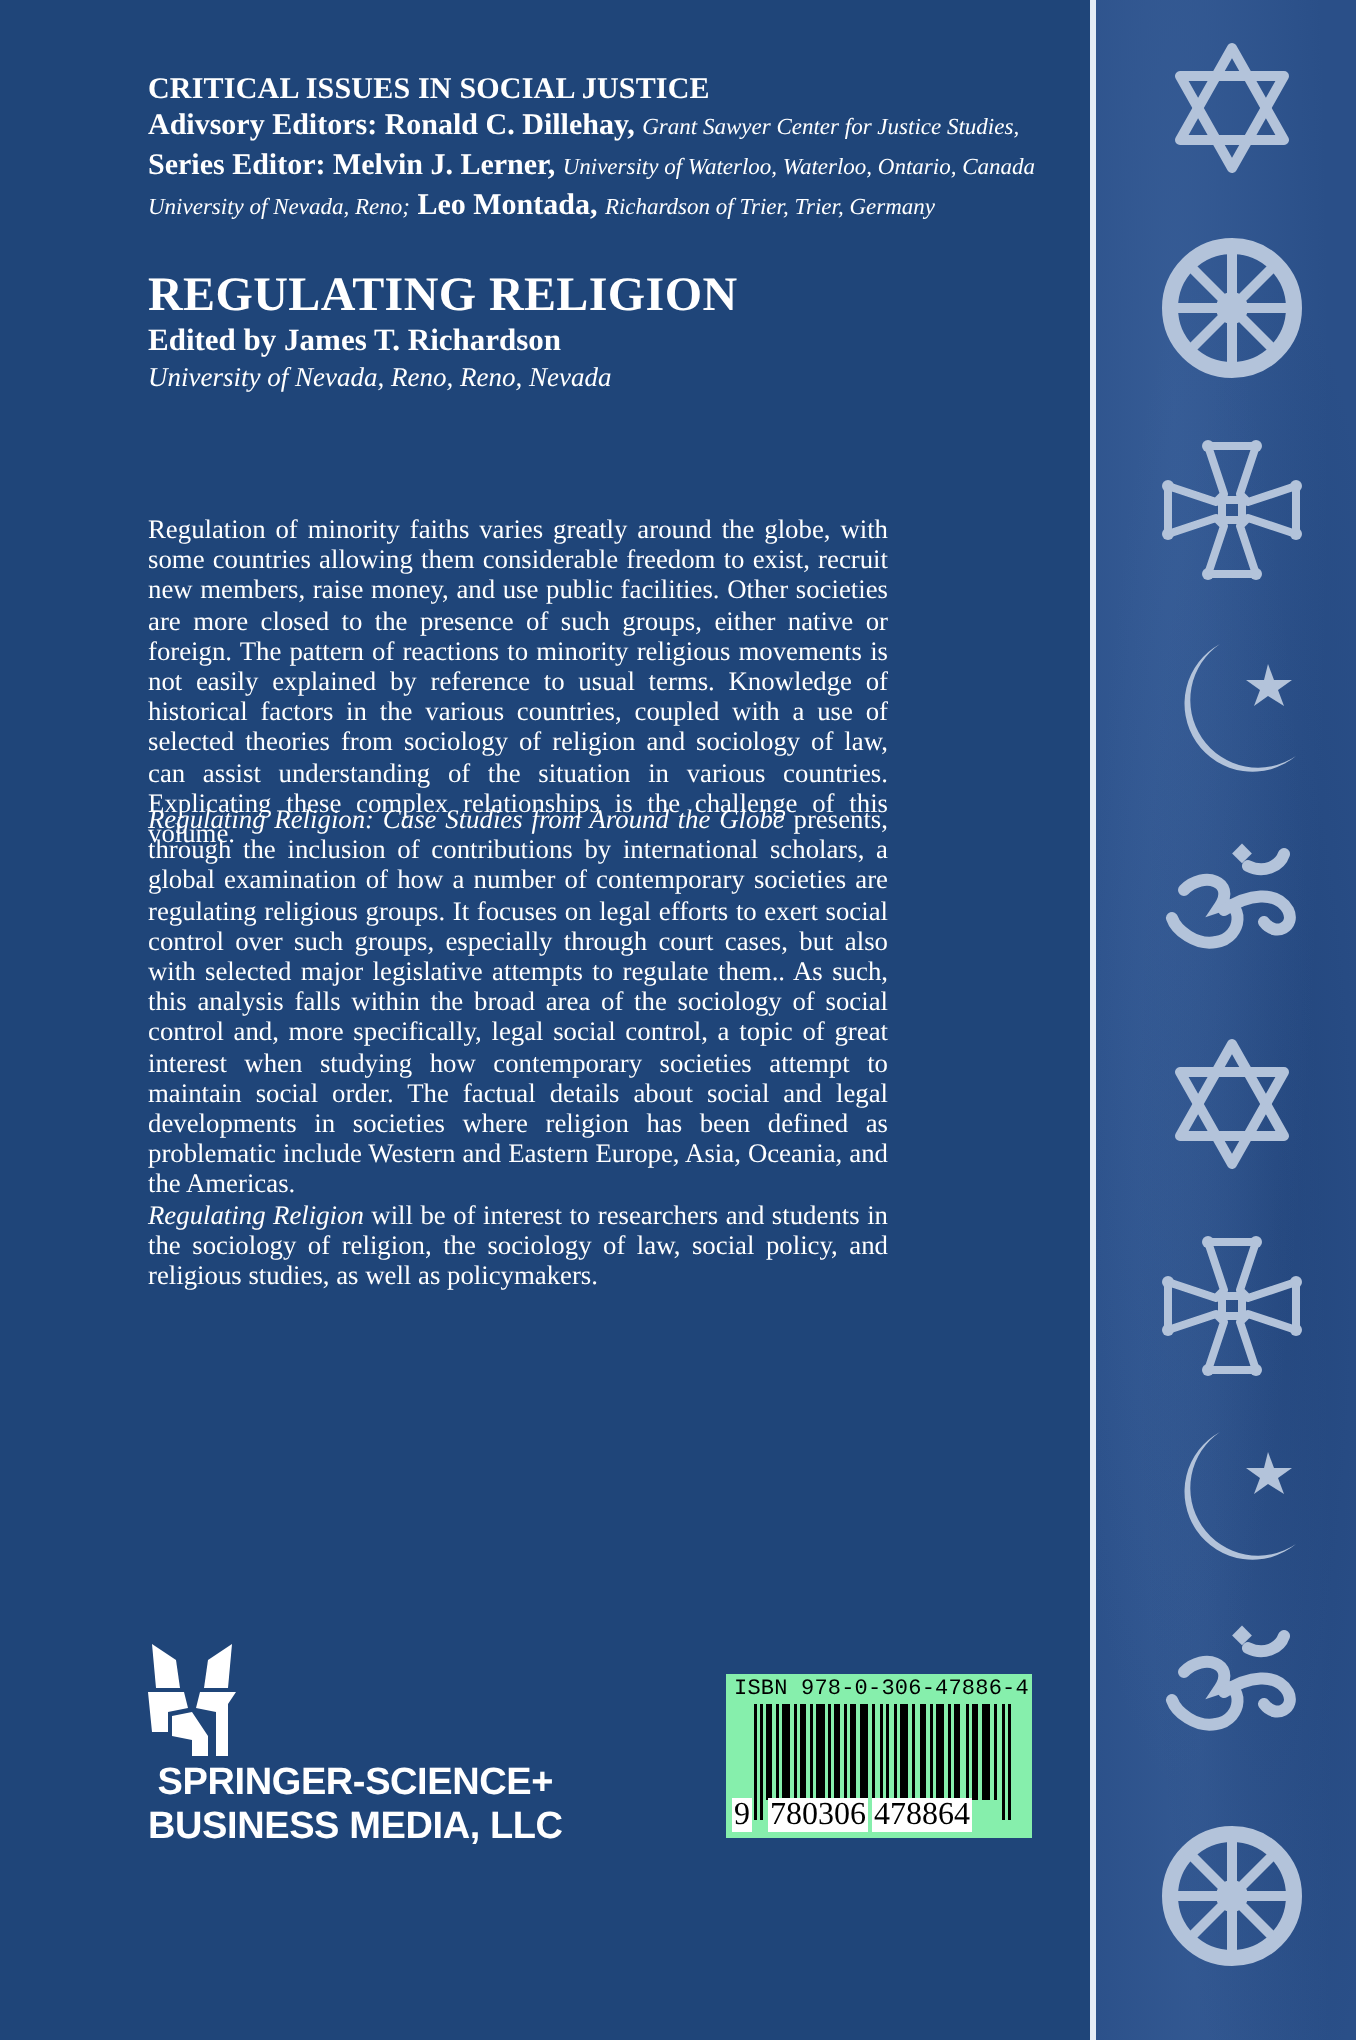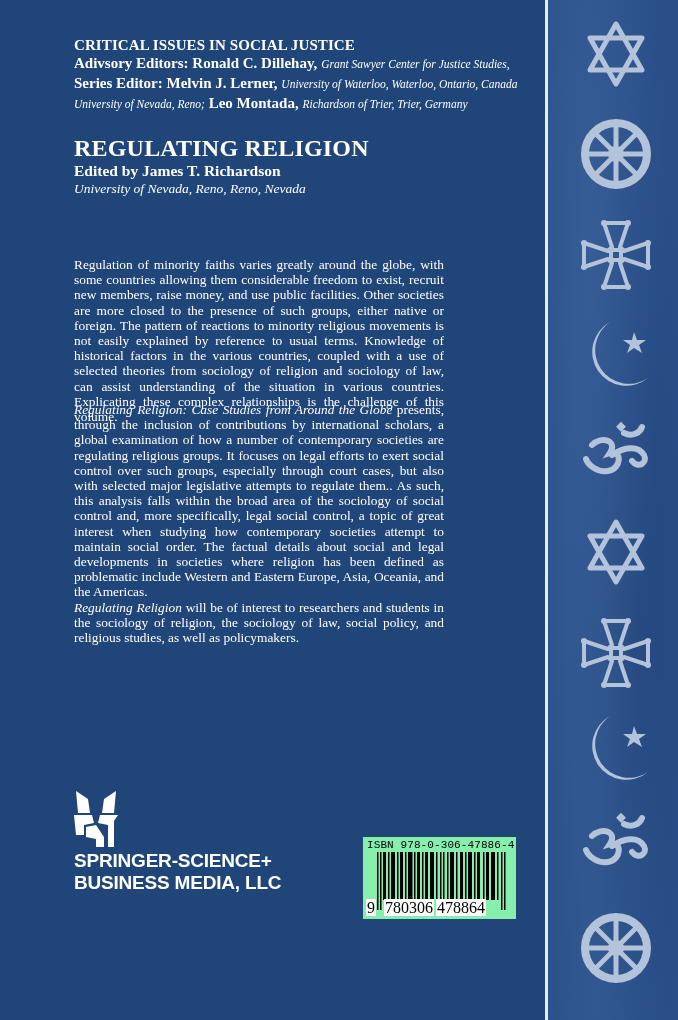--- a/index.html
+++ b/index.html
@@ -43,21 +43,21 @@
 
     .body-text {
       position:absolute; left:74px; width:370px;
       font-size:13.4px; line-height:15.2px; text-align:justify;
       hyphens:manual;
     }
     .p1 { top:257px; }
     .p2 { top:402px; }
     .p3 { top:582px;margin-top:18px; }
 
-    .publisher { position:absolute; left:74px; top:791px; }
+    .publisher { position:absolute; left:74px; top:822px;text-align:center; }
     .pub-logo { width:44px; height:56px; display:block; }
     .pub-name {
       font-family:"Liberation Sans", sans-serif; font-weight:bold;
       font-size:19px; line-height:24px; margin-top:2px; letter-spacing:-0.2px;
     }
 
     .barcode-box {
       position:absolute; left:331px; top:837px; width:153px; height:82px;
       background:#86efac; color:#000;margin-left:32px;
     }

